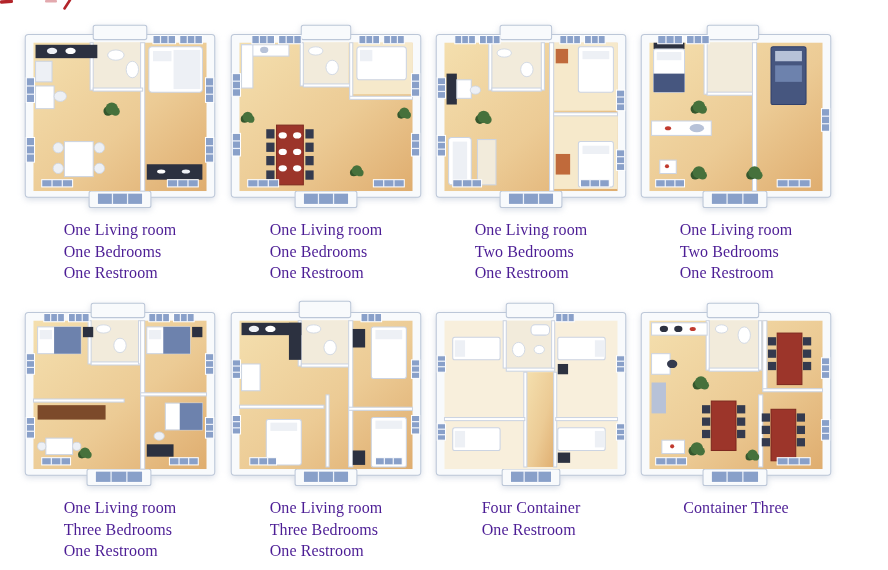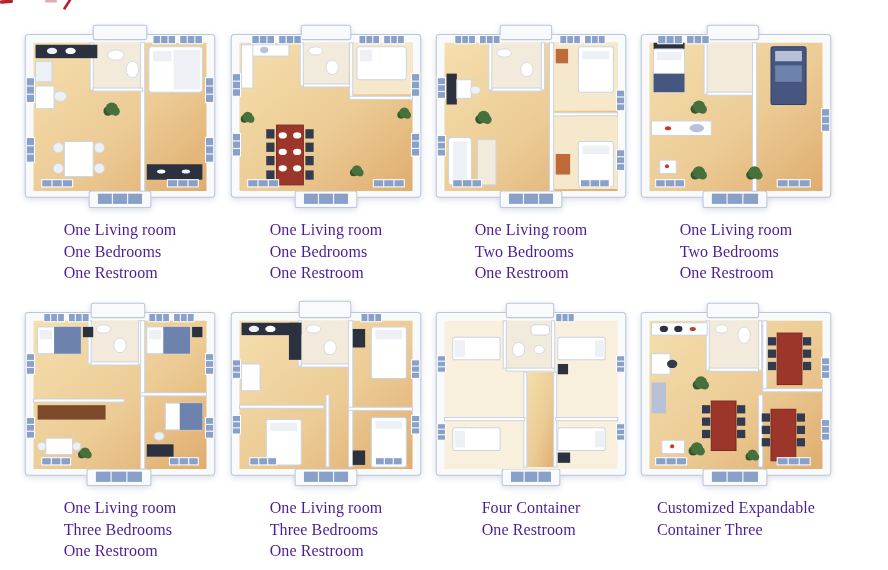--- a/index.html
+++ b/index.html
@@ -645,20 +645,19 @@
           <rect x="22" y="157" width="30" height="7" fill="#89a0c9" stroke="#ffffff" stroke-width="1"></rect>
           <line x1="32" y1="157" x2="32" y2="164" stroke="#eef2fa" stroke-width="1.2"></line>
           <line x1="42" y1="157" x2="42" y2="164" stroke="#eef2fa" stroke-width="1.2"></line>
           <rect x="140" y="157" width="32" height="7" fill="#89a0c9" stroke="#ffffff" stroke-width="1"></rect>
           <line x1="150.66666666666666" y1="157" x2="150.66666666666666" y2="164" stroke="#eef2fa" stroke-width="1.2"></line>
           <line x1="161.33333333333334" y1="157" x2="161.33333333333334" y2="164" stroke="#eef2fa" stroke-width="1.2"></line>
         </svg>
       </div>
     <figcaption class="cap">
       <div class="cap-inner">
-        <span>Customized Expandable</span>
         <span>Container Three</span>
         <span></span>
       </div>
     </figcaption>
   </figure>
 
 </div>
 
 </body></html>

